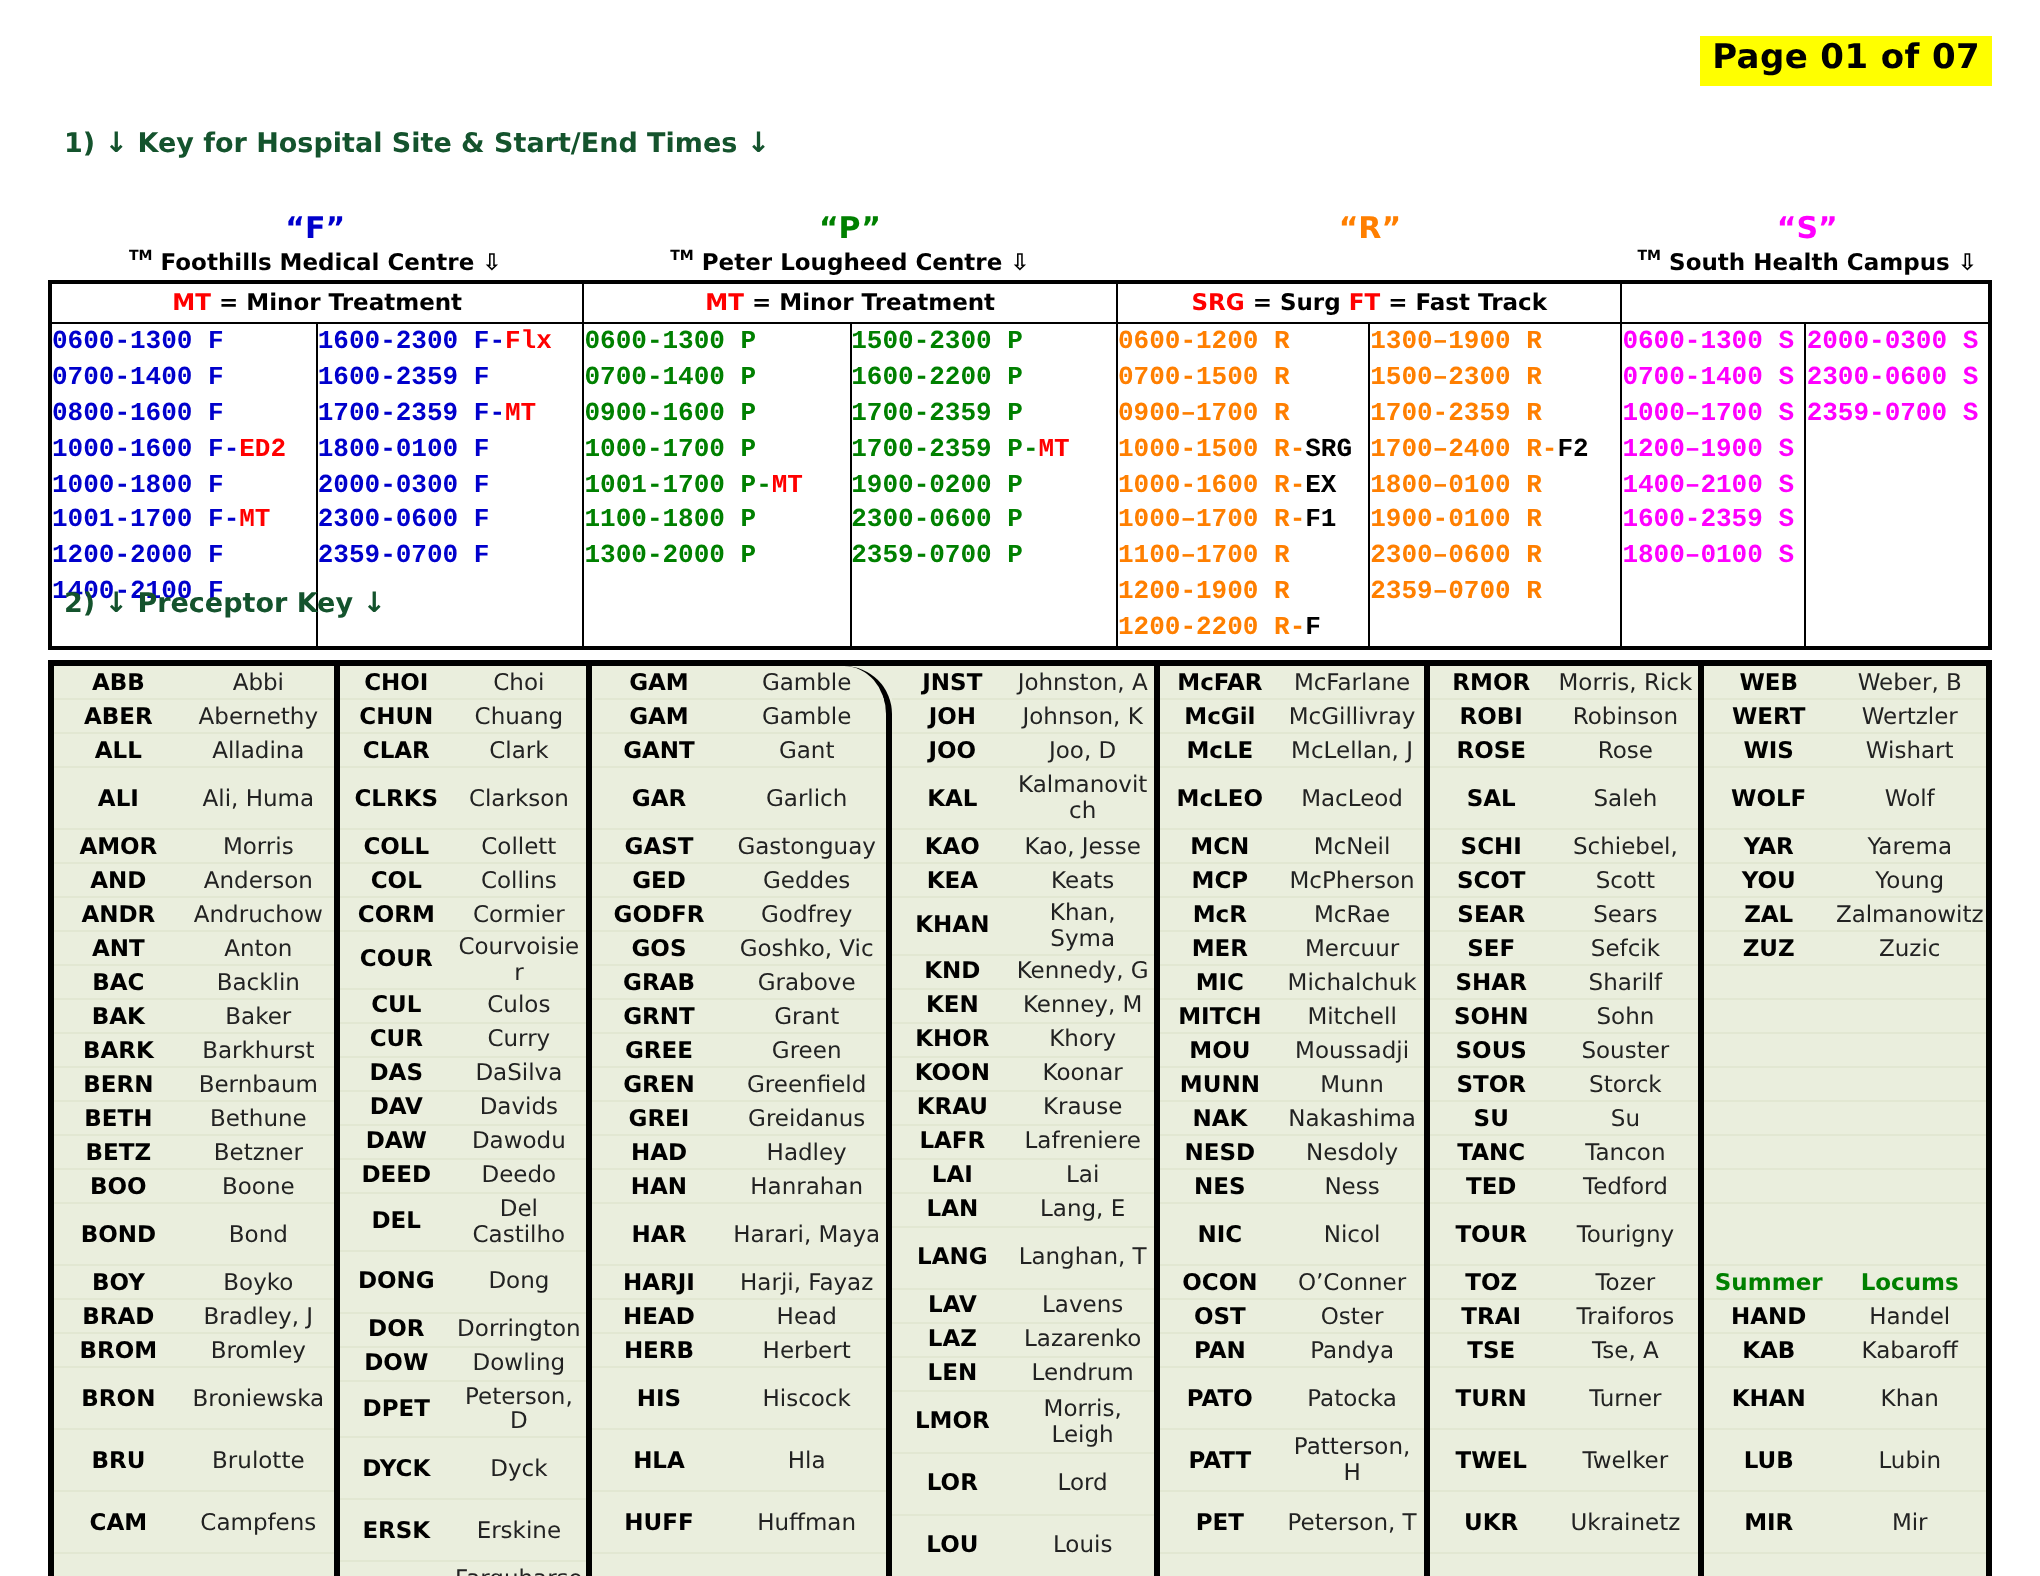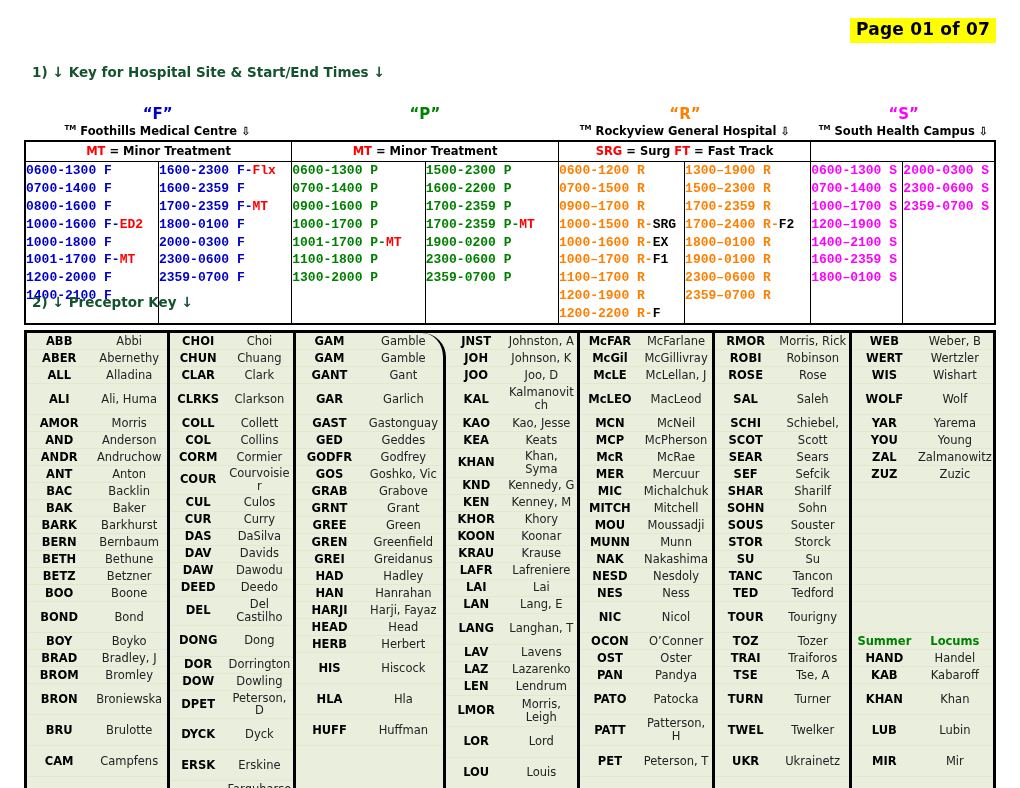--- a/index.html
+++ b/index.html
@@ -170,24 +170,24 @@
 </div>
 
 <div class="site-wrap">
   <div class="site-heads" id="site-heads">
       <div class="site-head" style="flex: 0 0 27.5%;">
         <div class="letter" style="color: rgb(0, 0, 204);">“F”</div>
         <div class="name"><sup>TM</sup> Foothills Medical Centre <span>⇩</span></div>
       </div>
       <div class="site-head" style="flex: 0 0 27.5%;">
         <div class="letter" style="color: rgb(0, 128, 0);">“P”</div>
+        <div class="name"><sup>TM</sup> Peter Lougheed Centre <span>⇩</span></div>
       </div>
       <div class="site-head" style="flex: 0 0 26%;">
         <div class="letter" style="color: rgb(255, 127, 0);">“R”</div>
-        <div class="name"><sup>TM</sup> Rockyview General Hospital <span>⇩</span></div>
       </div>
       <div class="site-head" style="flex: 0 0 19%;">
         <div class="letter" style="color: rgb(255, 0, 255);">“S”</div>
         <div class="name"><sup>TM</sup> South Health Campus <span>⇩</span></div>
       </div>
     </div>
   <table class="site-table">
     <tbody>
         <tr id="site-legend-row">
           <td class="hdr" colspan="2" style="width: 27.5%;"><span class="mt">MT</span> <span>= Minor Treatment</span></td>
@@ -515,20 +515,24 @@
         <div class="name">Greidanus</div>
       </div>
       <div class="prec-row normal">
         <div class="code">HAD</div>
         <div class="name">Hadley</div>
       </div>
       <div class="prec-row normal">
         <div class="code">HAN</div>
         <div class="name">Hanrahan</div>
       </div>
+      <div class="prec-row tall">
+        <div class="code">HAR</div>
+        <div class="name">Harari, Maya</div>
+      </div>
       <div class="prec-row normal">
         <div class="code">HARJI</div>
         <div class="name">Harji, Fayaz</div>
       </div>
       <div class="prec-row normal">
         <div class="code">HEAD</div>
         <div class="name">Head</div>
       </div>
       <div class="prec-row normal">
         <div class="code">HERB</div>

